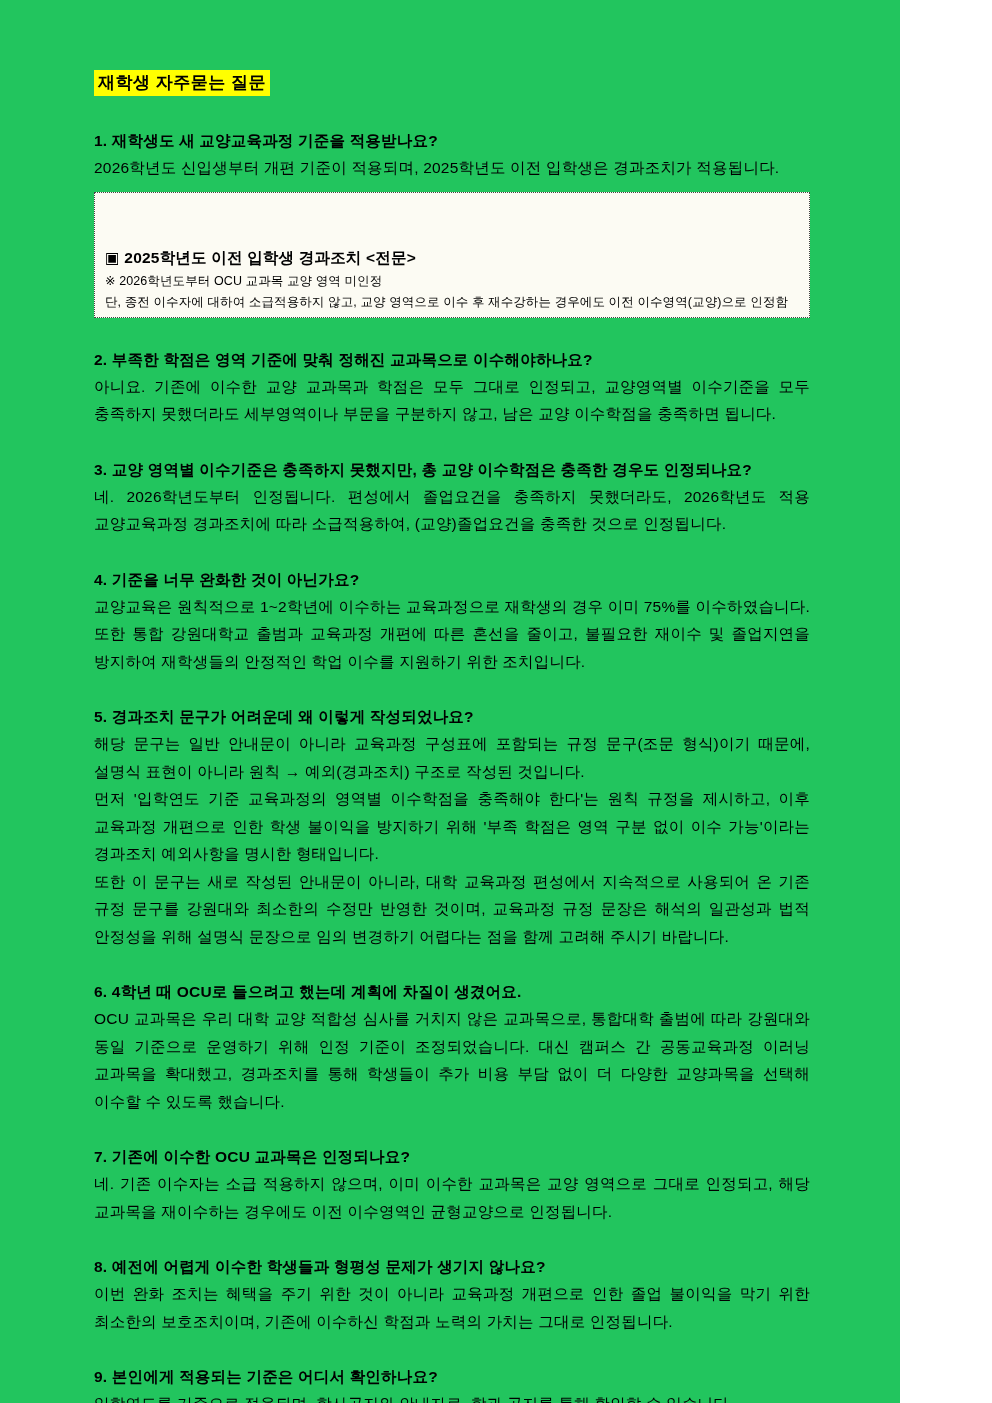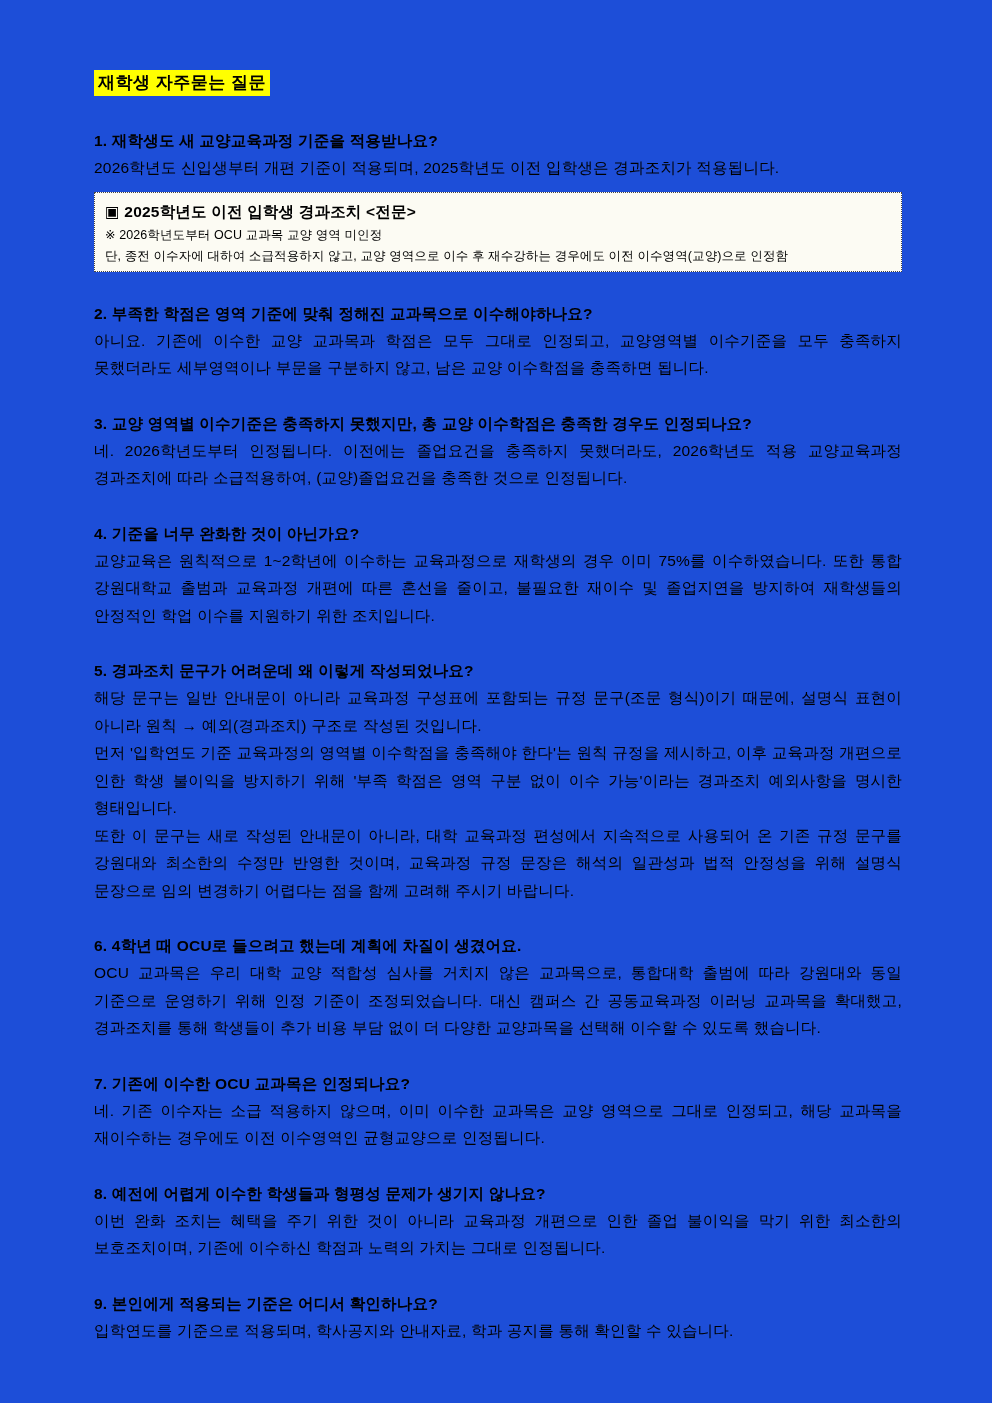--- a/index.html
+++ b/index.html
@@ -4,23 +4,23 @@
 <style>
   html, body {
     margin: 0;
     padding: 0;
     background: #ffffff;
     color: #000000;
     font-family: "Liberation Sans", "DejaVu Sans", sans-serif;
   }
   .page {
     position: relative;
-    width: 992px;
+    width: 900px;
     height: 1403px;
-    background: #1d4ed8;
+    background: #22c55e;
     box-sizing: border-box;
     padding: 70px 90px 40px 94px;
     overflow: hidden;
   }
   .doc-title {
     display: inline-block;
     background: #ffff00;
     font-weight: bold;
     font-size: 17px;
     line-height: 24px;
@@ -49,20 +49,21 @@
     border: 1px dotted #444444;
     background: #fcfbf3;
     padding: 5px 10px 4px 10px;
     box-sizing: border-box;
   }
   .box-header {
     font-weight: bold;
     font-size: 15.5px;
     line-height: 27px;
     letter-spacing: 0.2px;
+    margin-top: 46px;
   }
   .box-body {
     margin: 0;
     font-size: 15.5px;
     line-height: 27px;
     text-align: justify;
     text-indent: 7px;
     letter-spacing: 0.2px;
     word-break: keep-all;
   }
@@ -95,21 +96,21 @@
 
   
   <div class="qa">
     <p class="question">2. 부족한 학점은 영역 기준에 맞춰 정해진 교과목으로 이수해야하나요?</p>
     <p class="answer">아니요. 기존에 이수한 교양 교과목과 학점은 모두 그대로 인정되고, 교양영역별 이수기준을 모두 충족하지 못했더라도 세부영역이나 부문을 구분하지 않고, 남은 교양 이수학점을 충족하면 됩니다.</p>
   </div>
 
   
   <div class="qa">
     <p class="question">3. 교양 영역별 이수기준은 충족하지 못했지만, 총 교양 이수학점은 충족한 경우도 인정되나요?</p>
-    <p class="answer">네. 2026학년도부터 인정됩니다. 이전에는 졸업요건을 충족하지 못했더라도, 2026학년도 적용 교양교육과정 경과조치에 따라 소급적용하여, (교양)졸업요건을 충족한 것으로 인정됩니다.</p>
+    <p class="answer">네. 2026학년도부터 인정됩니다. 편성에서 졸업요건을 충족하지 못했더라도, 2026학년도 적용 교양교육과정 경과조치에 따라 소급적용하여, (교양)졸업요건을 충족한 것으로 인정됩니다.</p>
   </div>
 
   
   <div class="qa">
     <p class="question">4. 기준을 너무 완화한 것이 아닌가요?</p>
     <p class="answer">교양교육은 원칙적으로 1~2학년에 이수하는 교육과정으로 재학생의 경우 이미 75%를 이수하였습니다. 또한 통합 강원대학교 출범과 교육과정 개편에 따른 혼선을 줄이고, 불필요한 재이수 및 졸업지연을 방지하여 재학생들의 안정적인 학업 이수를 지원하기 위한 조치입니다.</p>
   </div>
 
   
   <div class="qa">

